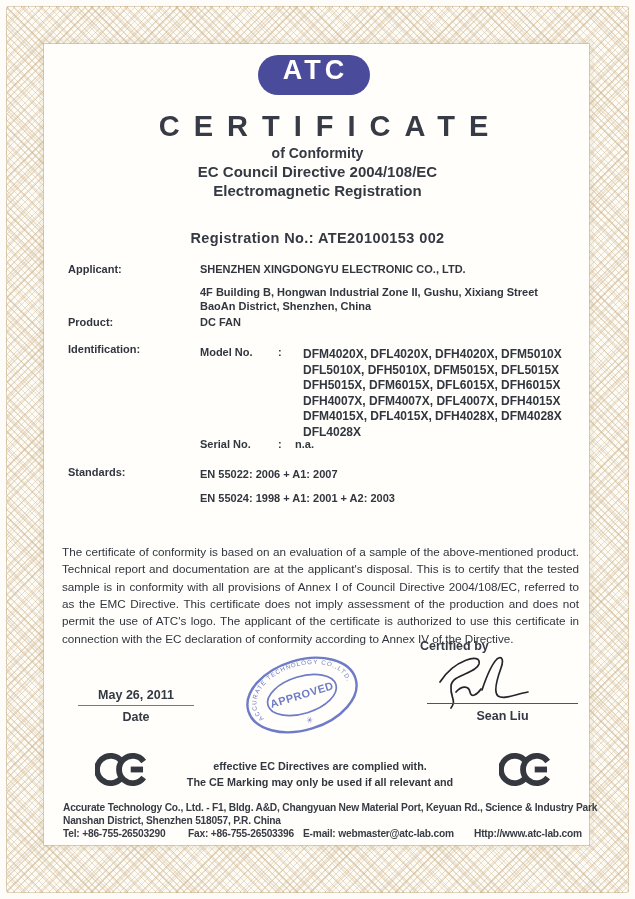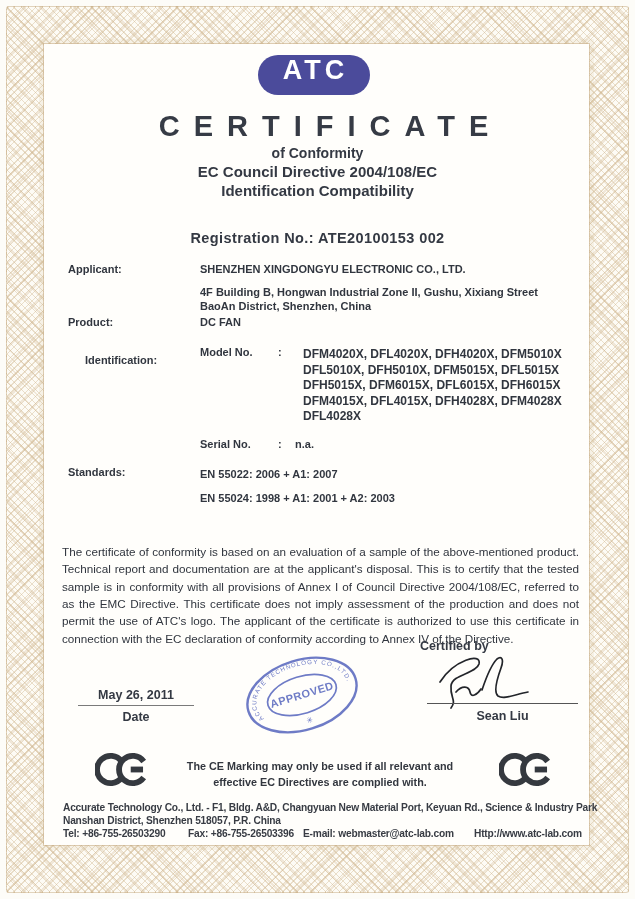--- a/index.html
+++ b/index.html
@@ -56,38 +56,39 @@
 <div class="page">
   <div class="frame"></div>
   <div class="panel"></div>
 
   <div class="logo">
     <span>ATC</span>
   </div>
   <div class="center title">CERTIFICATE</div>
   <div class="center sub1">of Conformity</div>
   <div class="center sub2">EC Council Directive 2004/108/EC</div>
-  <div class="center sub3">Identification Compatibility</div>
+  <div class="center sub3">Electromagnetic Registration</div>
   <div class="center reg">Registration No.: ATE20100153 002</div>
 
   <div class="abs lbl" style="left:68px; top:263px;">Applicant:</div>
   <div class="abs val" style="left:200px; top:263px;">SHENZHEN XINGDONGYU ELECTRONIC CO., LTD.</div>
   <div class="abs val" style="left:200px; top:286px;">4F Building B, Hongwan Industrial Zone II, Gushu, Xixiang Street</div>
   <div class="abs val" style="left:200px; top:300px;">BaoAn District, Shenzhen, China</div>
 
   <div class="abs lbl" style="left:68px; top:316px;">Product:</div>
   <div class="abs val" style="left:200px; top:316px;">DC FAN</div>
 
-  <div class="abs lbl" style="left:68px; top:354px;margin-left:17px;">Identification:</div>
+  <div class="abs lbl" style="left:68px; top:343px;">Identification:</div>
   <div class="abs lbl" style="left:200px; top:346px;">Model No.</div>
   <div class="abs lbl" style="left:278px; top:346px;">:</div>
   <div class="abs model-lines" style="left:303px; top:347px;">
     <div>DFM4020X, DFL4020X, DFH4020X, DFM5010X</div>
     <div>DFL5010X, DFH5010X, DFM5015X, DFL5015X</div>
     <div>DFH5015X, DFM6015X, DFL6015X, DFH6015X</div>
+    <div>DFH4007X, DFM4007X, DFL4007X, DFH4015X</div>
     <div>DFM4015X, DFL4015X, DFH4028X, DFM4028X</div>
     <div>DFL4028X</div>
   </div>
   <div class="abs lbl" style="left:200px; top:438px;">Serial No.</div>
   <div class="abs lbl" style="left:278px; top:438px;">:</div>
   <div class="abs val" style="left:295px; top:438px;">n.a.</div>
 
   <div class="abs lbl" style="left:68px; top:466px;">Standards:</div>
   <div class="abs val" style="left:200px; top:468px;">EN 55022: 2006 + A1: 2007</div>
   <div class="abs val" style="left:200px; top:492px;">EN 55024: 1998 + A1: 2001 + A2: 2003</div>
@@ -124,22 +125,22 @@
   <div class="abs small-bold" style="left:427px; width:151px; top:709px; text-align:center;">Sean Liu</div>
 
   <svg class="abs" style="left:95px; top:752px;" width="52" height="35" viewBox="0 0 80 54">
     <g fill="none" stroke="#35393f" stroke-width="9" stroke-linecap="butt">
       <path d="M 41 14.7 A 21 21 0 1 0 41 39.3"></path>
       <path d="M 75 14.7 A 21 21 0 1 0 75 39.3"></path>
       <path d="M 55 27 L 74 27"></path>
     </g>
   </svg>
   <div class="ce-note">
+    <div>effective EC Directives are complied with.</div>
     <div>The CE Marking may only be used if all relevant and</div>
-    <div>effective EC Directives are complied with.</div>
   </div>
   <svg class="abs" style="left:499px; top:752px;" width="52" height="35" viewBox="0 0 80 54">
     <g fill="none" stroke="#35393f" stroke-width="9" stroke-linecap="butt">
       <path d="M 41 14.7 A 21 21 0 1 0 41 39.3"></path>
       <path d="M 75 14.7 A 21 21 0 1 0 75 39.3"></path>
       <path d="M 55 27 L 74 27"></path>
     </g>
   </svg>
 
   <div class="abs footer" style="left:63px; top:802px;">Accurate Technology Co., Ltd. - F1, Bldg. A&amp;D, Changyuan New Material Port, Keyuan Rd., Science &amp; Industry Park</div>

